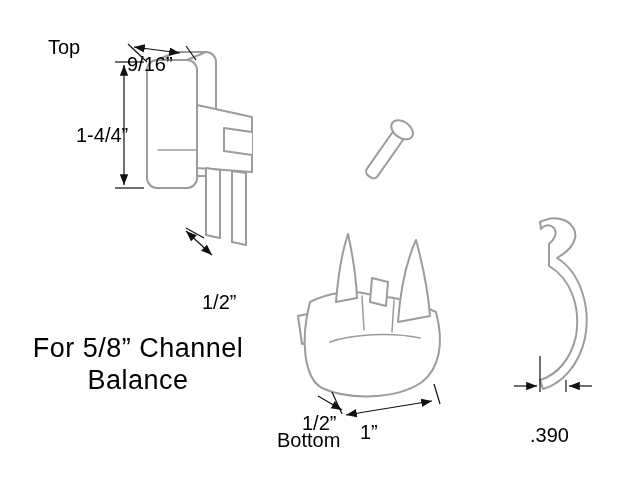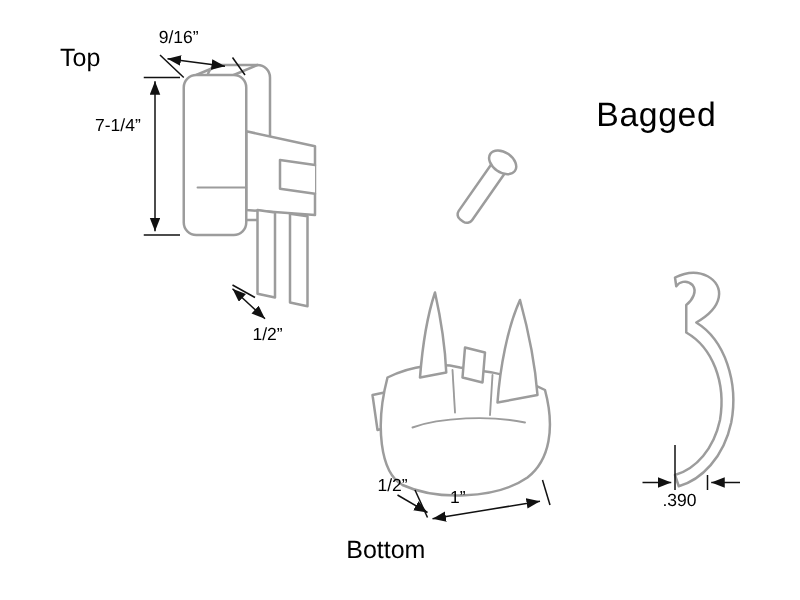--- a/index.html
+++ b/index.html
@@ -7,21 +7,21 @@
     position: relative;
     width: 640px;
     height: 480px;
     background: #ffffff;
     font-family: "Liberation Sans", sans-serif;
     color: #000;
     overflow: hidden;
   }
   .canvas svg { position: absolute; left: 0; top: 0; }
   .lbl { position: absolute; white-space: nowrap; color: #000; }
-  .dim { font-size: 14px; }
+  .dim { font-size: 20px; margin-top: 32px; }
   .caption { font-size: 20px; }
   .big { font-size: 27px; letter-spacing: 0.5px; }
   .channel-block {
     position: absolute;
     left: 6px; top: 333px; width: 264px;
     text-align: center; line-height: 1.18;
   }
   
 </style>
 </head>
@@ -116,26 +116,29 @@
       <path d="M566,380 L566,392"></path>
       <path d="M514,386 L537,386" marker-end="url(#ah)"></path>
       <path d="M592,386 L569,386" marker-end="url(#ah)"></path>
     </g>
   </svg>
 
   <div class="lbl caption" style="left:48px; top:36px;">Top</div>
 
   <div class="lbl dim" style="left:127px; top:21px;">9/16”</div>
 
-  <div class="lbl dim" style="left:76px; top:92px;">7-1/4”</div>
+  <div class="lbl dim" style="left:76px; top:92px;">1-4/4”</div>
 
   <div class="lbl dim" style="left:202px; top:259px;">1/2”</div>
 
-  <div class="lbl big" style="left:477px; top:77px;">Bagged</div>
 
+  <div class="channel-block big">
+    <div>For 5/8” Channel</div>
+    <div>Balance</div>
+  </div>
 
   <div class="lbl dim" style="left:302px; top:380px;">1/2”</div>
 
   <div class="lbl dim" style="left:360px; top:389px;">1”</div>
 
   <div class="lbl caption" style="left:277px; top:429px;">Bottom</div>
 
   <div class="lbl dim" style="left:530px; top:392px;">.390</div>
 
 </div>

